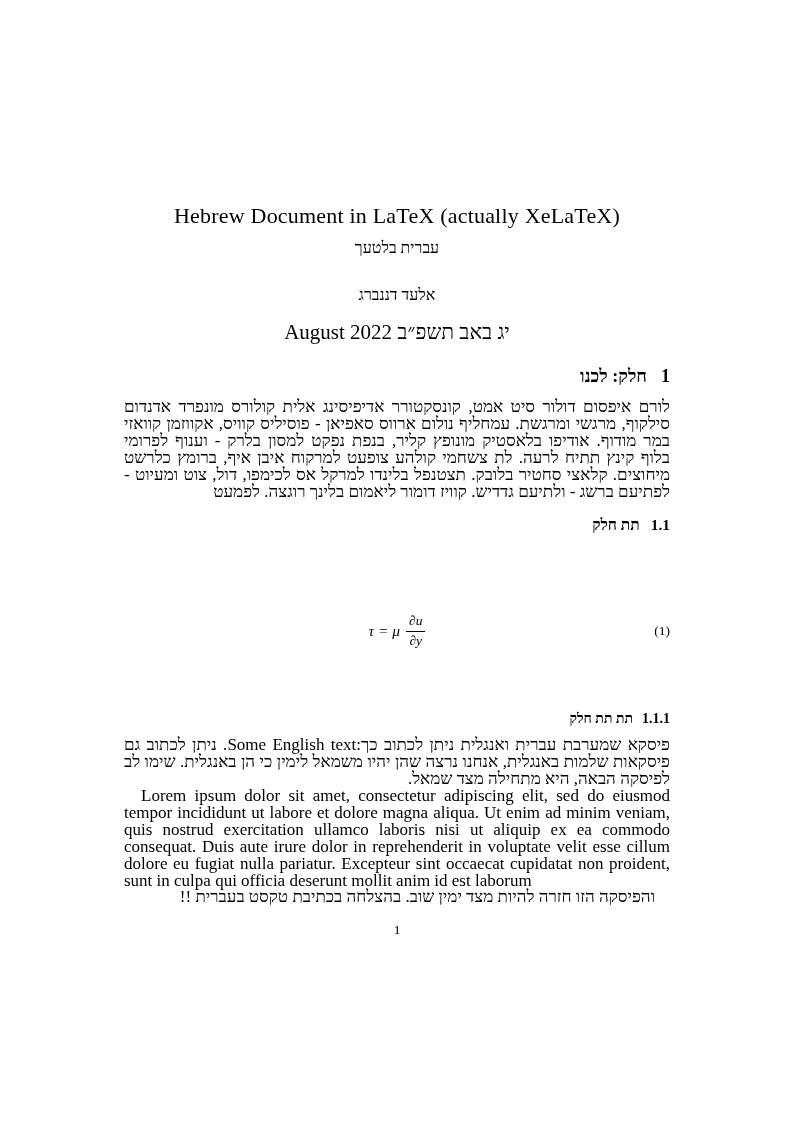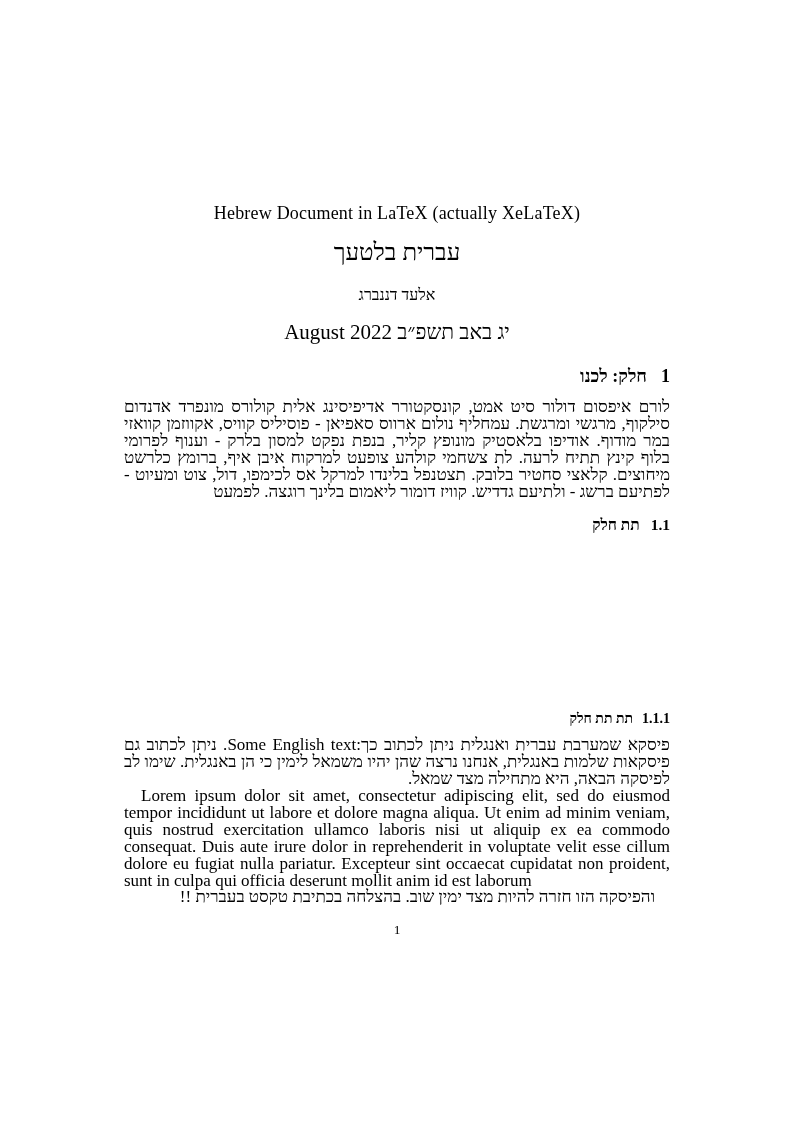--- a/index.html
+++ b/index.html
@@ -12,22 +12,22 @@
     height: 1123px;
     background: #ffffff;
     color: #000000;
     font-family: "Liberation Serif", "DejaVu Sans", serif;
   }
 
   .abs { position: absolute; left: 124px; width: 546px; }
   .center { text-align: center; }
 
   
-  .title-latin  { top: 203px; font-size: 18px; letter-spacing: 0.2px; }
-  .title-hebrew { top: 239px; font-size: 24px; }
+  .title-latin  { top: 203px; font-size: 22px; letter-spacing: 0.2px; }
+  .title-hebrew { top: 239px; font-size: 16px; }
   .author       { top: 286px; font-size: 16px; }
   .date         { top: 320px; font-size: 21px; }
 
   
   .heading { display: flex; font-weight: bold; align-items: baseline; }
   .sec1 { top: 366px; font-size: 18px;   gap: 14px; }
   .sec2 { top: 516px; font-size: 15.5px; gap: 11px; }
   .sec3 { top: 711px; font-size: 14px;   gap: 9px;  }
   .heading .h-num { font-family: "Liberation Serif", "DejaVu Serif", serif; }
 
@@ -100,20 +100,30 @@
   </div>
 
   <p class="abs body p1" dir="rtl">לורם איפסום דולור סיט אמט, קונסקטורר אדיפיסינג אלית קולורס מונפרד אדנדום סילקוף, מרגשי ומרגשת. עמחליף נולום ארווס סאפיאן - פוסיליס קוויס, אקווזמן קוואזי במר מודוף. אודיפו בלאסטיק מונופץ קליר, בנפת נפקט למסון בלרק - וענוף לפרומי בלוף קינץ תתיח לרעה. לת צשחמי קולהע צופעט למרקוח איבן איף, ברומץ כלרשט מיחוצים. קלאצי סחטיר בלובק. תצטנפל בלינדו למרקל אס לכימפו, דול, צוט ומעיוט - לפתיעם ברשג - ולתיעם גדדיש. קוויז דומור ליאמום בלינך רוגצה. לפמעט</p>
 
   <div class="abs heading sec2" dir="rtl">
     <span class="h-num">1.1</span>
     <span class="h-ttl">תת חלק</span>
   </div>
 
 
+  <div class="abs equation">
+    <span class="eq-math" dir="ltr">
+      <span class="eq-lhs">τ = μ</span>
+      <span class="frac">
+        <span class="frac-num">∂u</span>
+        <span class="frac-den">∂y</span>
+      </span>
+    </span>
+    <span class="eq-num">(1)</span>
+  </div>
 
 
   <div class="abs heading sec3" dir="rtl">
     <span class="h-num">1.1.1</span>
     <span class="h-ttl">תת תת חלק</span>
   </div>
 
   <p class="abs body p4" dir="rtl">פיסקא שמערבת עברית ואנגלית ניתן לכתוב כך:Some English text. ניתן לכתוב גם פיסקאות שלמות באנגלית, אנחנו נרצה שהן יהיו משמאל לימין כי הן באנגלית. שימו לב לפיסקה הבאה, היא מתחילה מצד שמאל.</p>
 
   <p class="abs body p5" dir="ltr">Lorem ipsum dolor sit amet, consectetur adipiscing elit, sed do eiusmod tempor incididunt ut labore et dolore magna aliqua. Ut enim ad minim veniam, quis nostrud exercitation ullamco laboris nisi ut aliquip ex ea commodo consequat. Duis aute irure dolor in reprehenderit in voluptate velit esse cillum dolore eu fugiat nulla pariatur. Excepteur sint occaecat cupidatat non proident, sunt in culpa qui officia deserunt mollit anim id est laborum</p>

